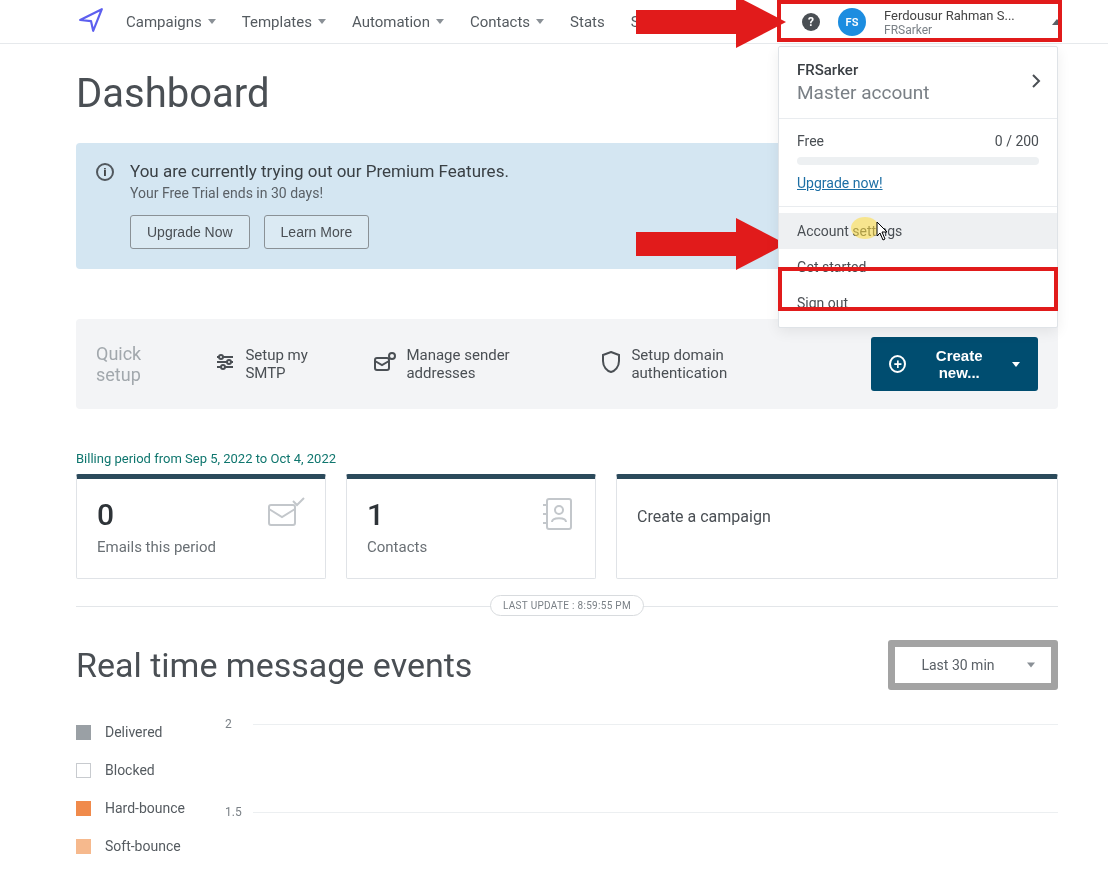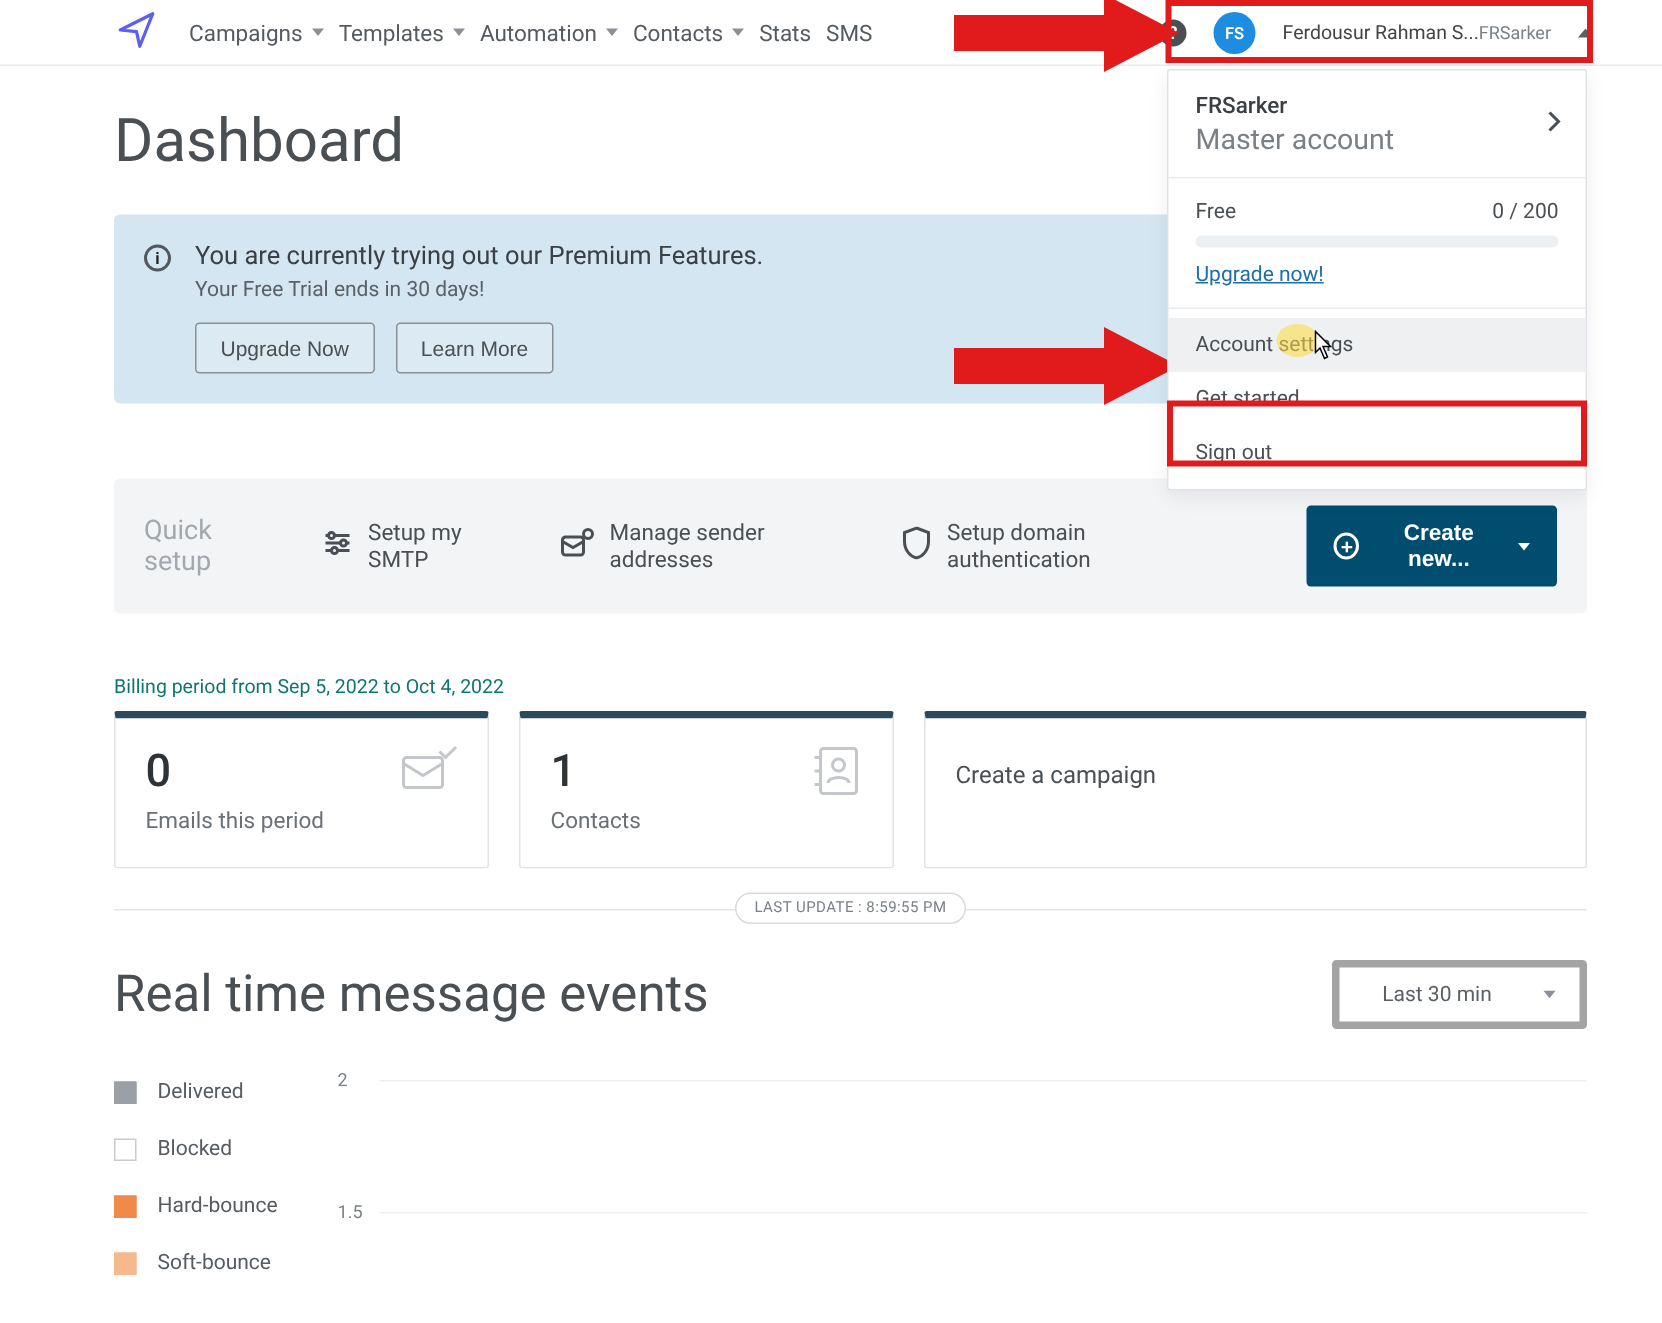--- a/index.html
+++ b/index.html
@@ -22,21 +22,21 @@
     position: relative;
   }
   .logo {
     position: absolute;
     left: 78px;
     top: 50%;
     transform: translateY(-50%);
   }
   .nav {
     display: flex;
-    gap: 10px;
+    gap: 26px;
     margin-left: 48px;
     justify-content: center;
   }
   .nav-item {
     display: flex;
     align-items: center;
     gap: 6px;
     color: #555b60;
     font-size: 15px;
     cursor: pointer;
@@ -66,21 +66,21 @@
   }
   .avatar {
     width: 28px; height: 28px;
     border-radius: 50%;
     background: #1c8de0;
     color: #fff;
     font-size: 11px;
     font-weight: 600;
     display: flex; align-items: center; justify-content: center;
   }
-  .user-block { display: flex; flex-direction: row; min-width: 150px; }
+  .user-block { display: flex; flex-direction: column; min-width: 150px; }
   .user-name { font-size: 13px; color: #444; white-space: nowrap; overflow: hidden; text-overflow: ellipsis; }
   .user-sub  { font-size: 12px; color: #7a8086; }
   .chev-up {
     border-left: 5px solid transparent;
     border-right: 5px solid transparent;
     border-bottom: 6px solid #5a6066;
   }
   
   .callout-box-1 {
     position: absolute;
@@ -244,21 +244,21 @@
   }
   .pill{
     background:#fff;border:1px solid #d8dbde;border-radius:14px;
     font-size:10px;color:#7a8086;padding:4px 12px;letter-spacing:0.3px;
     position:relative;z-index:1;
   }
   
   .rt-head{display:flex;align-items:center;justify-content:space-between;margin-top:24px;}
   h2.rt-title{font-size:34px;font-weight:400;color:#4a4f54;}
   .range-select{
-    border:5px solid #a3a3a3;border-radius:3px;
+    border:7px solid #a3a3a3;border-radius:3px;
     padding:10px 50px 10px 20px;
     font-size:14px;color:#5a6066;
     position:relative;cursor:pointer;
     min-width:170px;text-align:center;
   }
   .range-select .chev-down{position:absolute;right:16px;top:50%;transform:translateY(-50%);}
   .rt-body{display:flex;gap:40px;margin-top:28px;}
   .legend{display:flex;flex-direction:column;gap:22px;padding-top:6px;}
   .legend-item{display:flex;align-items:center;gap:14px;font-size:14px;color:#555b60;}
   .swatch{width:15px;height:15px;border:1px solid #c8cbcf;}

